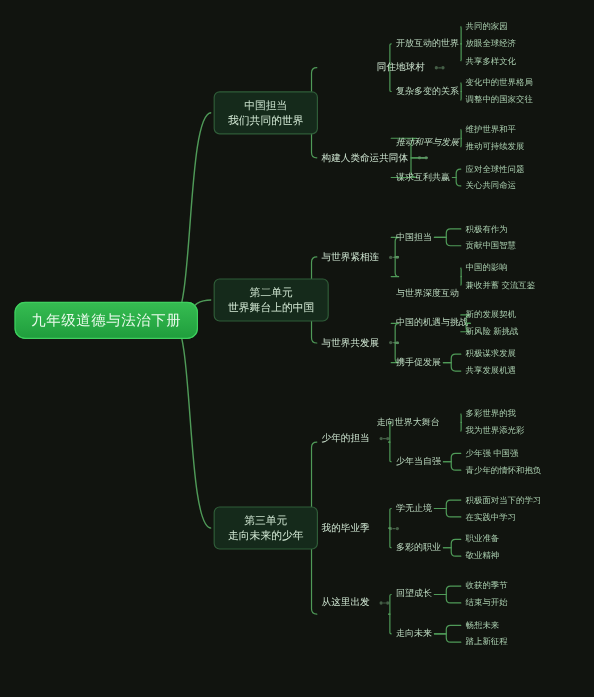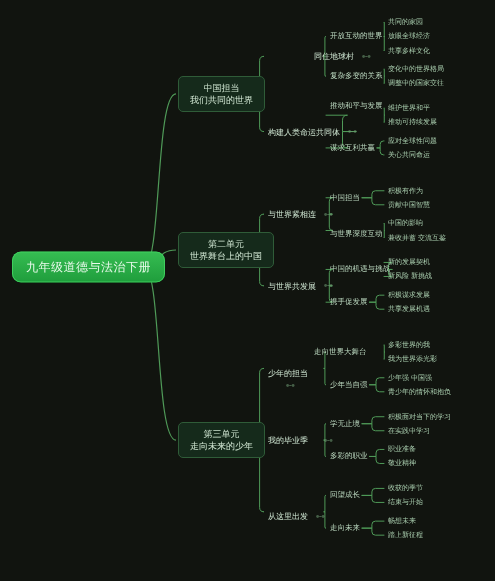--- a/index.html
+++ b/index.html
@@ -177,21 +177,21 @@
       <div class="node lv2" style="left: 268px; top: 131.55px;">
         <span>构建人类命运共同体</span>
         <span class="toggle">
           <svg width="9" height="6" viewBox="0 0 9 6">
             <circle cx="1.6" cy="3" r="1.4" fill="#6f9c74"></circle>
             <path d="M3.2 3h2.4" stroke="#6f9c74" stroke-width="1"></path>
             <circle cx="7.1" cy="3" r="1.4" fill="#6f9c74"></circle>
           </svg>
         </span>
       </div>
-      <div class="node lv3" style="left: 330px; top: 106px;">
+      <div class="node lv3" style="left: 330px; top: 119px; font-style: italic;">
         <span>推动和平与发展</span>
       </div>
       <div class="node lv4" style="left: 388px; top: 108.175px;">
         <span>维护世界和平</span>
       </div>
       <div class="node lv4" style="left: 388px; top: 122.2px;">
         <span>推动可持续发展</span>
       </div>
       <div class="node lv3" style="left: 330px; top: 147.912px;">
         <span>谋求互利共赢</span>
@@ -218,21 +218,21 @@
       </div>
       <div class="node lv3" style="left: 330px; top: 197.779px;">
         <span>中国担当</span>
       </div>
       <div class="node lv4" style="left: 388px; top: 190.767px;">
         <span>积极有作为</span>
       </div>
       <div class="node lv4" style="left: 388px; top: 204.792px;">
         <span>贡献中国智慧</span>
       </div>
-      <div class="node lv3" style="left: 330px; top: 234px;">
+      <div class="node lv3" style="left: 330px; top: 245px;">
         <span>与世界深度互动</span>
       </div>
       <div class="node lv4" style="left: 388px; top: 223.492px;">
         <span>中国的影响</span>
       </div>
       <div class="node lv4" style="left: 388px; top: 237.517px;">
         <span>兼收并蓄 交流互鉴</span>
       </div>
       <div class="node lv2" style="left: 268px; top: 285.825px; font-family: Liberation Mono, monospace;">
         <span>与世界共发展</span>
@@ -259,21 +259,21 @@
       <div class="node lv4" style="left: 388px; top: 295.175px;">
         <span>积极谋求发展</span>
       </div>
       <div class="node lv4" style="left: 388px; top: 309.2px;">
         <span>共享发展机遇</span>
       </div>
       <div class="node unit" style="left: 178px; top: 440.1px;">
         <span class="l1">第三单元</span>
         <span class="l2">走向未来的少年</span>
       </div>
-      <div class="node lv2" style="left: 268px; top: 378px; flex-direction: column;">
+      <div class="node lv2" style="left: 268px; top: 365px;">
         <span>少年的担当</span>
         <span class="toggle">
           <svg width="9" height="6" viewBox="0 0 9 6">
             <circle cx="1.6" cy="3" r="1.4" fill="#6f9c74"></circle>
             <path d="M3.2 3h2.4" stroke="#6f9c74" stroke-width="1"></path>
             <circle cx="7.1" cy="3" r="1.4" fill="#6f9c74"></circle>
           </svg>
         </span>
       </div>
       <div class="node lv3" style="left: 314px; top: 352.054px;">
@@ -315,21 +315,21 @@
       </div>
       <div class="node lv3" style="left: 330px; top: 456.462px;">
         <span>多彩的职业</span>
       </div>
       <div class="node lv4" style="left: 388px; top: 449.45px;">
         <span>职业准备</span>
       </div>
       <div class="node lv4" style="left: 388px; top: 463.475px;">
         <span>敬业精神</span>
       </div>
-      <div class="node lv2" style="left: 268px; top: 516px;">
+      <div class="node lv2" style="left: 268px; top: 502px;">
         <span>从这里出发</span>
         <span class="toggle">
           <svg width="9" height="6" viewBox="0 0 9 6">
             <circle cx="1.6" cy="3" r="1.4" fill="#6f9c74"></circle>
             <path d="M3.2 3h2.4" stroke="#6f9c74" stroke-width="1"></path>
             <circle cx="7.1" cy="3" r="1.4" fill="#6f9c74"></circle>
           </svg>
         </span>
       </div>
       <div class="node lv3" style="left: 330px; top: 495.421px;">

